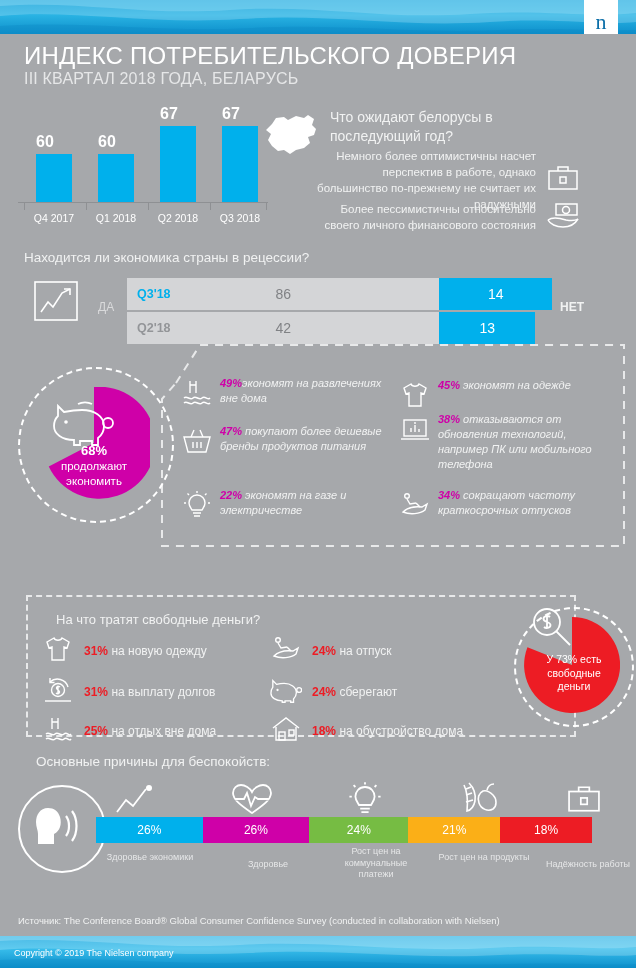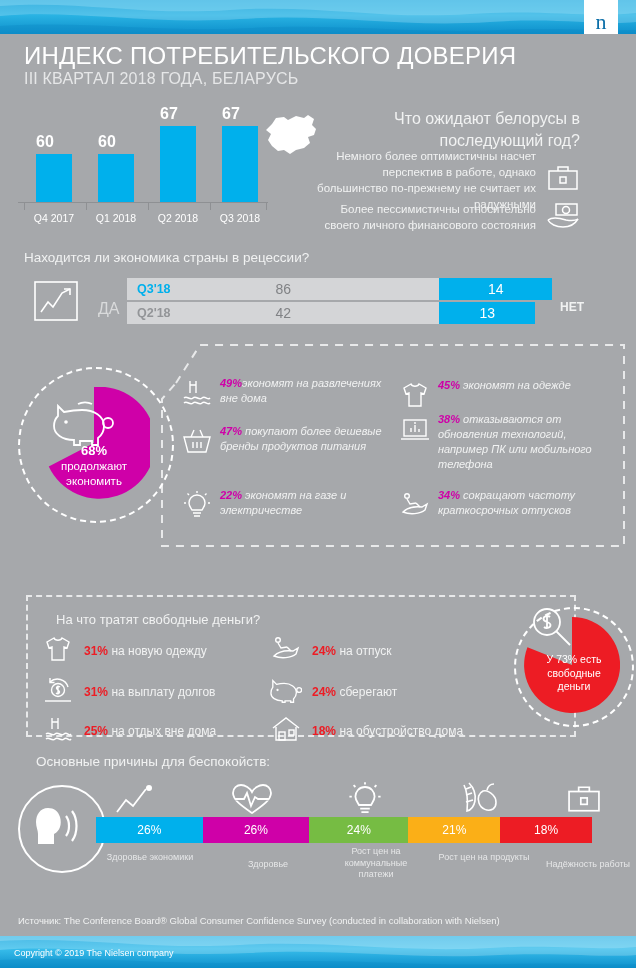--- a/index.html
+++ b/index.html
@@ -33,32 +33,32 @@
   .bar-col{position:absolute;bottom:0;width:36px;text-align:left;}
   .bar-val{position:absolute;bottom:100%;left:0;width:100%;font-size:16px;font-weight:bold;color:#fff;
     margin-bottom:3px;}
   .bar-rect{background:#00b0ec;width:36px;}
   .axis{position:absolute;left:0;bottom:21px;width:250px;height:1px;background:#8e9093;}
   .tick{position:absolute;bottom:14px;width:1px;height:7px;background:#8e9093;}
   .bar-lab{position:absolute;bottom:0;font-size:10.5px;color:#ffffff;text-align:center;width:58px;}
 
   
   .map{position:absolute;left:258px;top:110px;}
-  .exp-q{position:absolute;left:330px;top:108px;width:250px;text-align:right;font-size:16px;color:#f1f2f2;line-height:1.35;}
+  .exp-q{position:absolute;left:330px;top:108px;width:250px;text-align:left;font-size:14px;color:#f1f2f2;line-height:1.35;}
   .exp-row{position:absolute;display:flex;align-items:center;}
   .exp-txt{font-size:11.5px;color:#f1f2f2;line-height:1.4;text-align:right;}
   .exp-ico{margin-left:10px;flex:none;}
 
   
   .rec-q{position:absolute;left:24px;top:250px;font-size:13.5px;color:#f1f2f2;}
   .rec-ico{position:absolute;left:33px;top:280px;}
-  .rec-da{position:absolute;left:98px;top:300px;font-size:16px;color:#d9dadb;}
+  .rec-da{position:absolute;left:98px;top:300px;font-size:12px;color:#d9dadb;}
   .rec-net{position:absolute;left:560px;top:300px;font-size:12px;color:#f1f2f2;font-weight:bold;}
   .rec-rows{position:absolute;left:127px;top:278px;width:425px;}
-  .rec-row{position:relative;height:22px;margin-bottom:2px;display:flex;}
+  .rec-row{position:relative;height:32px;margin-bottom:2px;display:flex;}
   .rec-yes{background:#d4d5d7;display:flex;align-items:center;position:relative;}
   .rec-yes .q{position:absolute;left:10px;font-size:12.5px;font-weight:bold;}
   .rec-yes .v{width:100%;text-align:center;font-size:14px;color:#808285;}
   .rec-no{background:#00b0ec;display:flex;align-items:center;justify-content:center;
     font-size:14px;color:#ffffff;}
 
   
   .dashbox{position:absolute;border:2px dashed #e8e9ea;}
 
   

